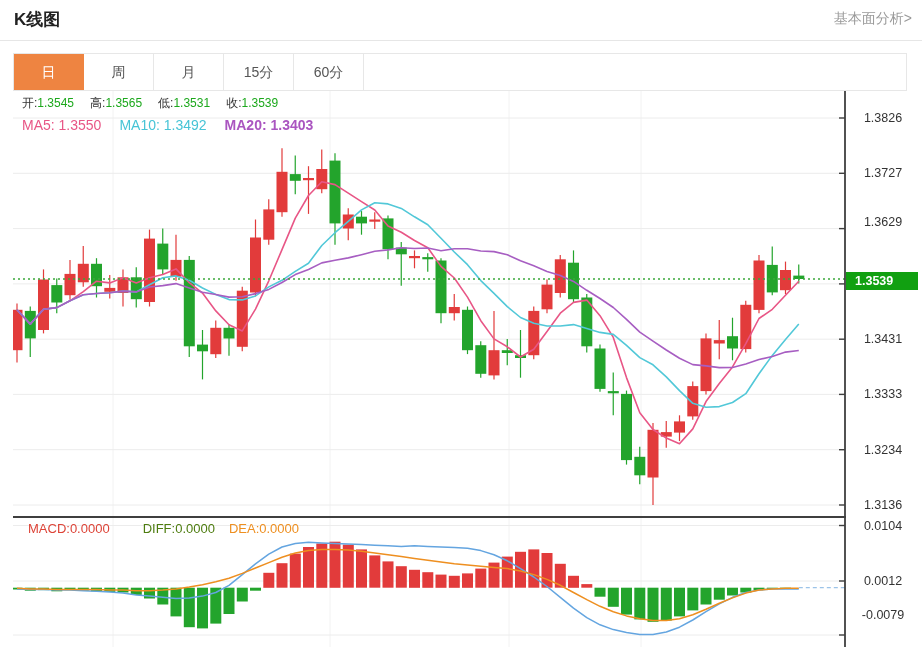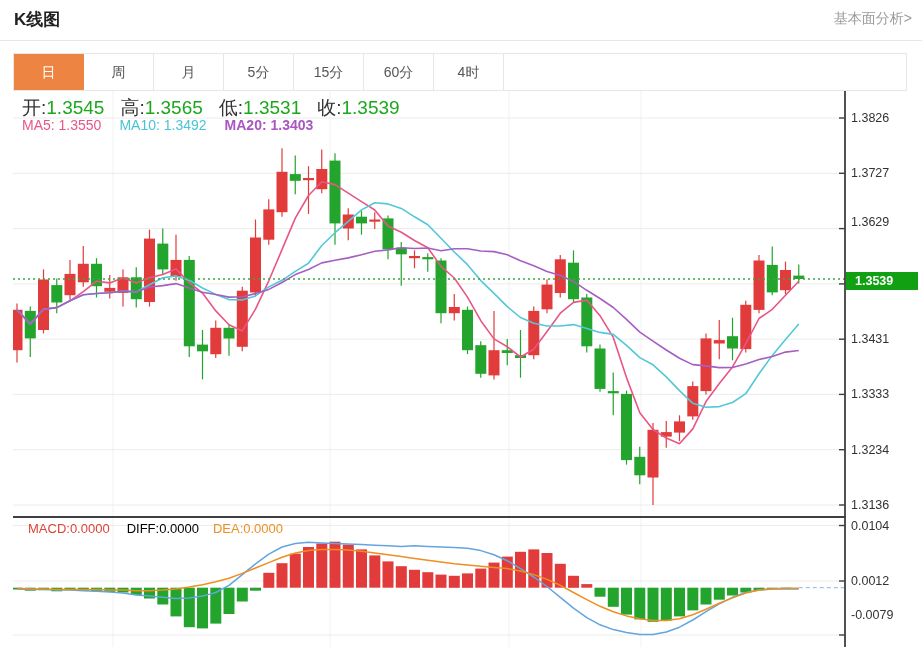--- a/index.html
+++ b/index.html
@@ -13,52 +13,50 @@
         border:1px solid #e7e7e7;box-sizing:border-box;background:#fff;}
   .tab{width:70px;height:36px;line-height:36px;text-align:center;font-size:14px;color:#555;
        border-right:1px solid #e7e7e7;cursor:pointer;box-sizing:border-box;background:#fff;}
   .tab.active{background:#ee8441;color:#fff;border-color:#ee8441;}
   .tab-filler{flex:1;}
   .chart{position:absolute;left:0;top:91px;width:922px;height:556px;}
   .chart svg{position:absolute;left:13px;display:block;}
   #main-svg{top:0;}
   #macd-svg{top:427px;}
   .panel-divider{position:absolute;left:13px;top:425px;width:833px;height:2px;background:#3f3f3f;}
-  .ohlc-row{position:absolute;left:22px;top:4px;font-size:19px;white-space:nowrap;}
+  .ohlc-row{position:absolute;left:22px;top:4px;font-size:12px;white-space:nowrap;}
   .ohlc-row .lbl{color:#333;}
   .ohlc-row .val{color:#1ca81c;margin-right:16px;}
   .ma-row{position:absolute;left:22px;top:26px;font-size:14px;white-space:nowrap;}
   .ma-row .ma5{color:#e85686;margin-right:18px;}
   .ma-row .ma10{color:#47c4d6;margin-right:18px;text-align:center;}
   .ma-row .ma20{color:#aa55c0;font-weight:bold;}
-  .ytick{position:absolute;left:851px;width:64px;font-size:12.5px;color:#333;line-height:16px;}
+  .ytick{position:absolute;left:851px;width:64px;font-size:12.5px;color:#333;line-height:16px;text-align:center;}
   .badge{position:absolute;left:846px;top:181px;width:72px;height:18px;background:#11a011;
          color:#fff;font-size:12.5px;font-weight:bold;line-height:18px;text-align:left;
          padding-left:9px;box-sizing:border-box;}
   .macd-row{position:absolute;left:28px;top:430px;font-size:13px;white-space:nowrap;}
   .macd-row .m{color:#dd4337;margin-right:17px;}
-  .macd-row .d{color:#000000;margin-right:14px;}
+  .macd-row .d{color:#4d7c0f;margin-right:14px;margin-left:16px;}
   .macd-row .a{color:#ee8f20;}
 </style>
 </head>
 <body>
 
 <div class="page">
   <div class="page-title">K线图</div>
   <a class="top-link">基本面分析&gt;</a>
   <div class="hdr-divider"></div>
 
   <div class="tabs">
     <div class="tab active">日</div>
     <div class="tab">周</div>
     <div class="tab">月</div>
-    <div class="tab">5分</div>
     <div class="tab">15分</div>
     <div class="tab">60分</div>
-    <div class="tab">4时</div>
     <div class="tab-filler"></div>
   </div>
 
   <div class="chart">
     <svg id="main-svg" width="833" height="426">
         <line x1="100" y1="0" x2="100" y2="426" stroke="#f2f2f2" stroke-width="1"></line>
         <line x1="317" y1="0" x2="317" y2="426" stroke="#f2f2f2" stroke-width="1"></line>
         <line x1="496" y1="0" x2="496" y2="426" stroke="#f2f2f2" stroke-width="1"></line>
         <line x1="628" y1="0" x2="628" y2="426" stroke="#f2f2f2" stroke-width="1"></line>
         <line x1="0" y1="27" x2="832" y2="27" stroke="#ececec" stroke-width="1"></line>

